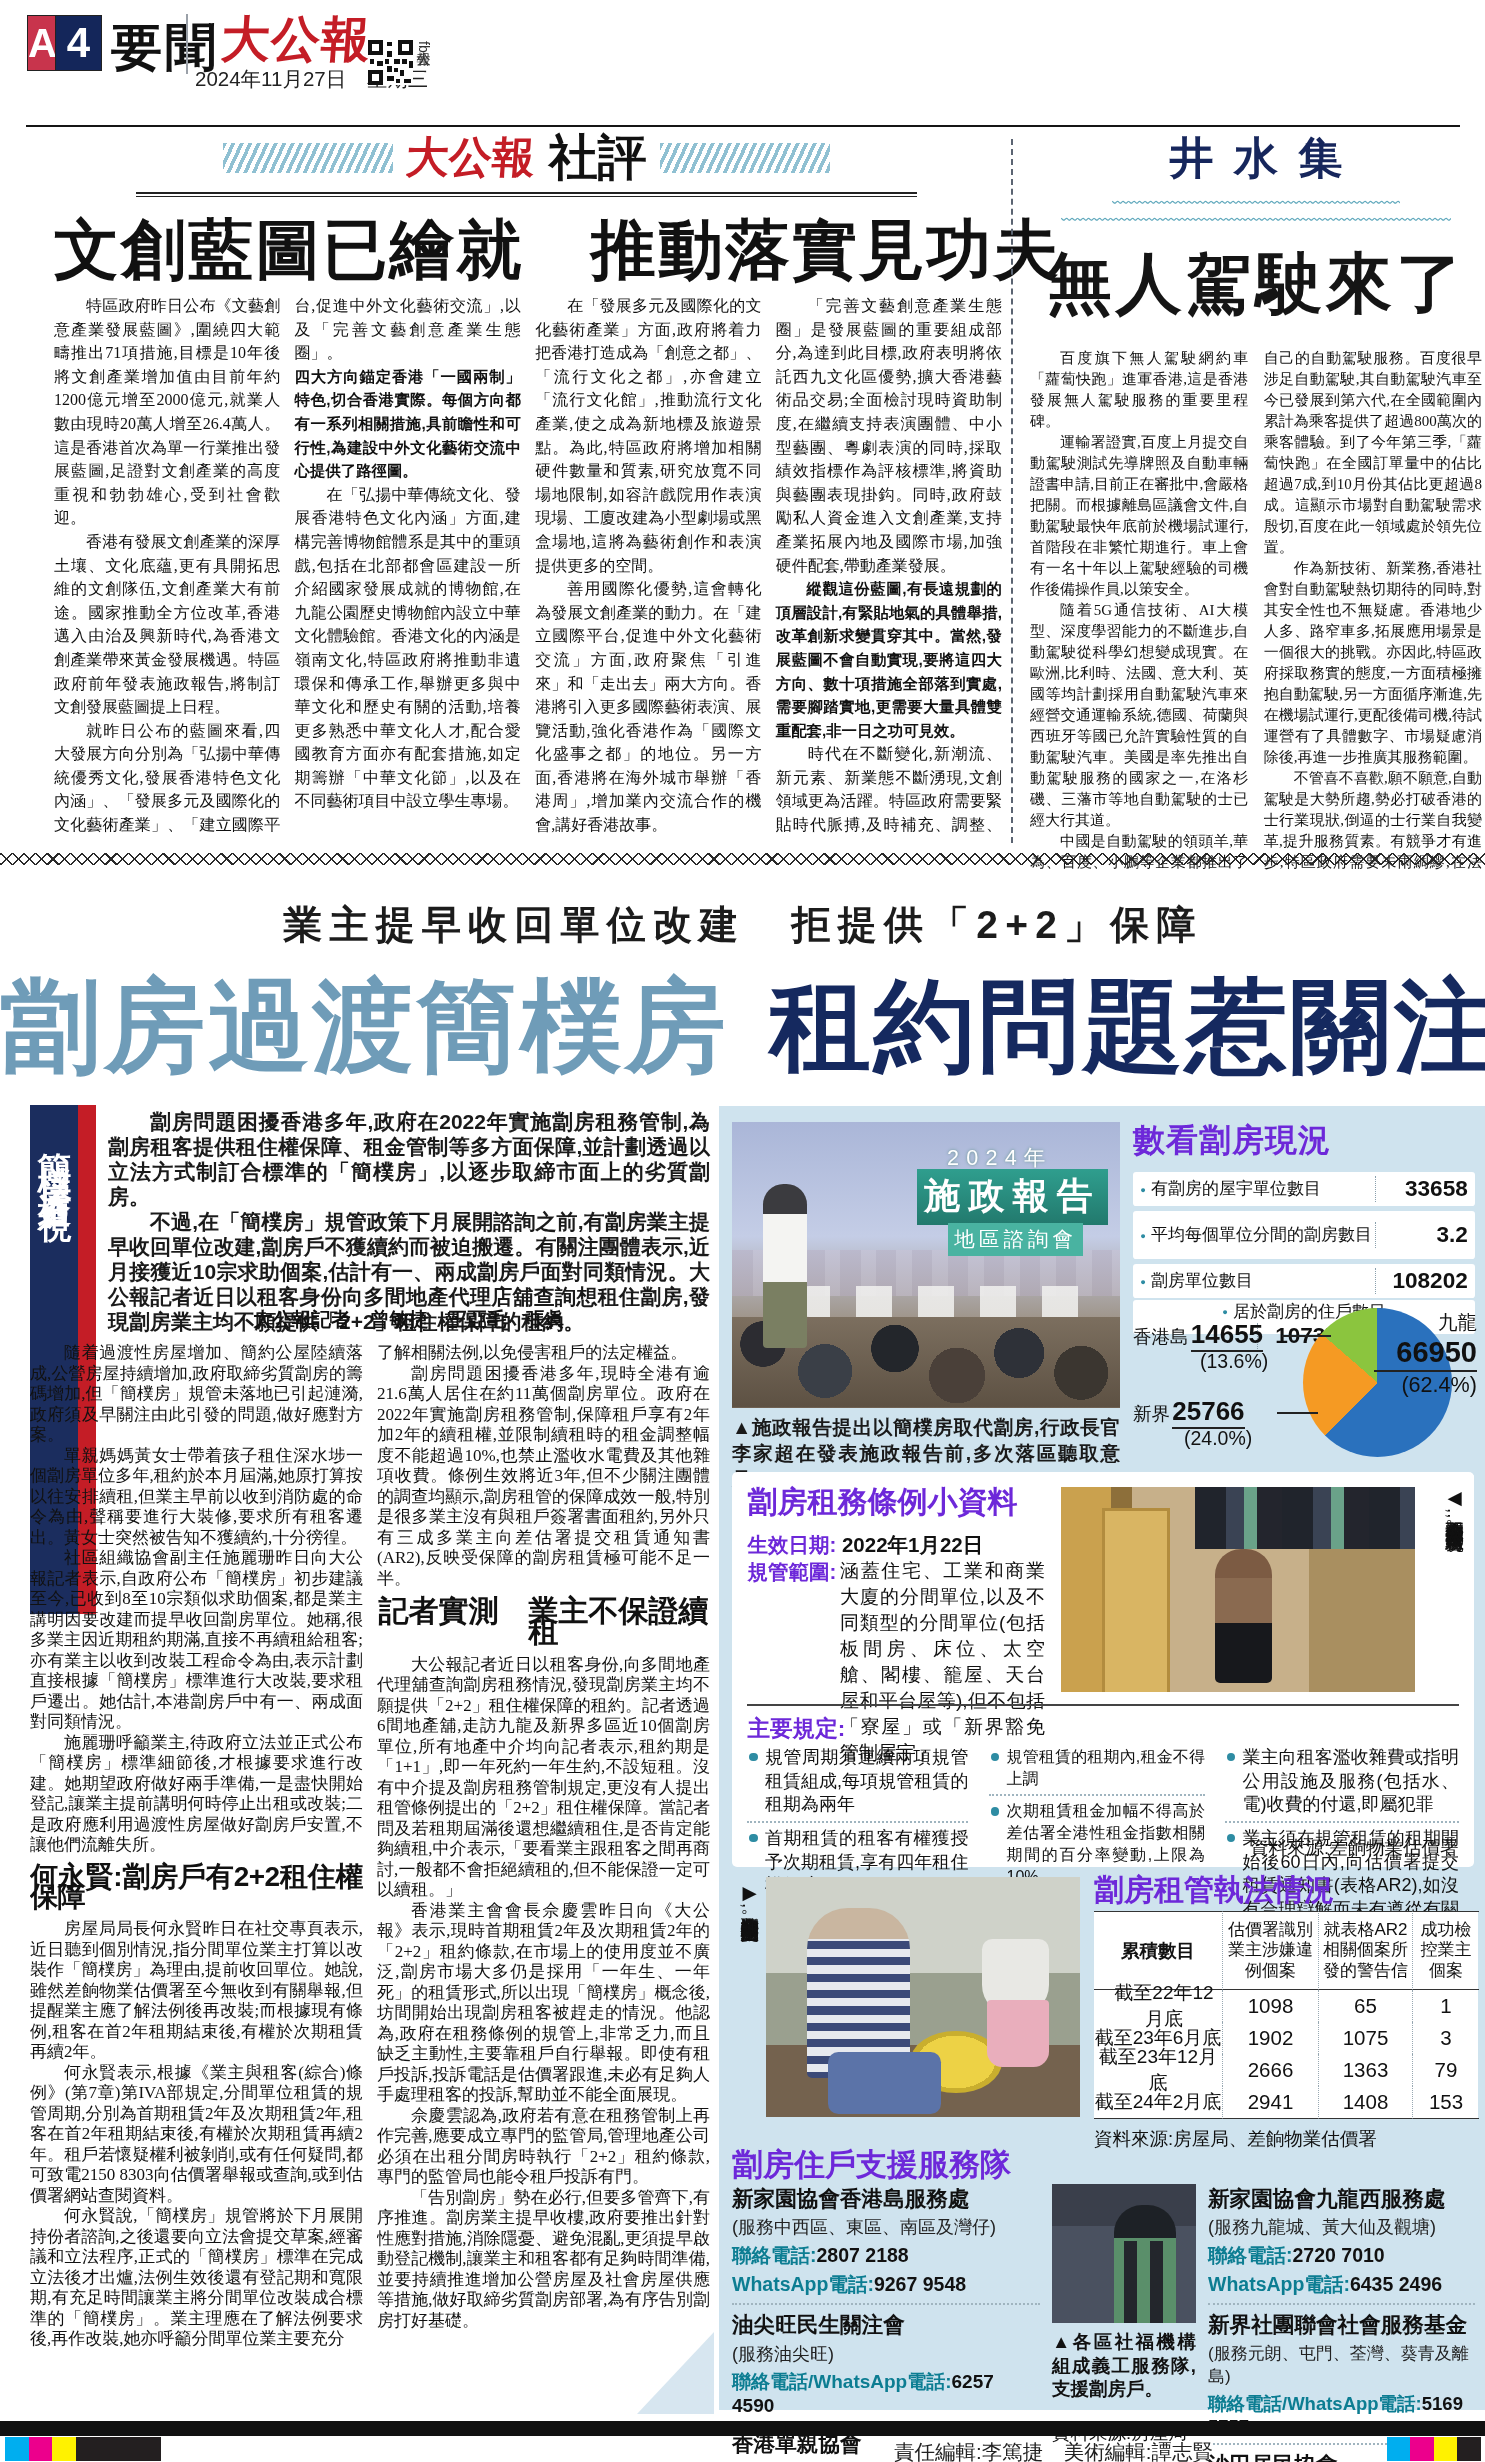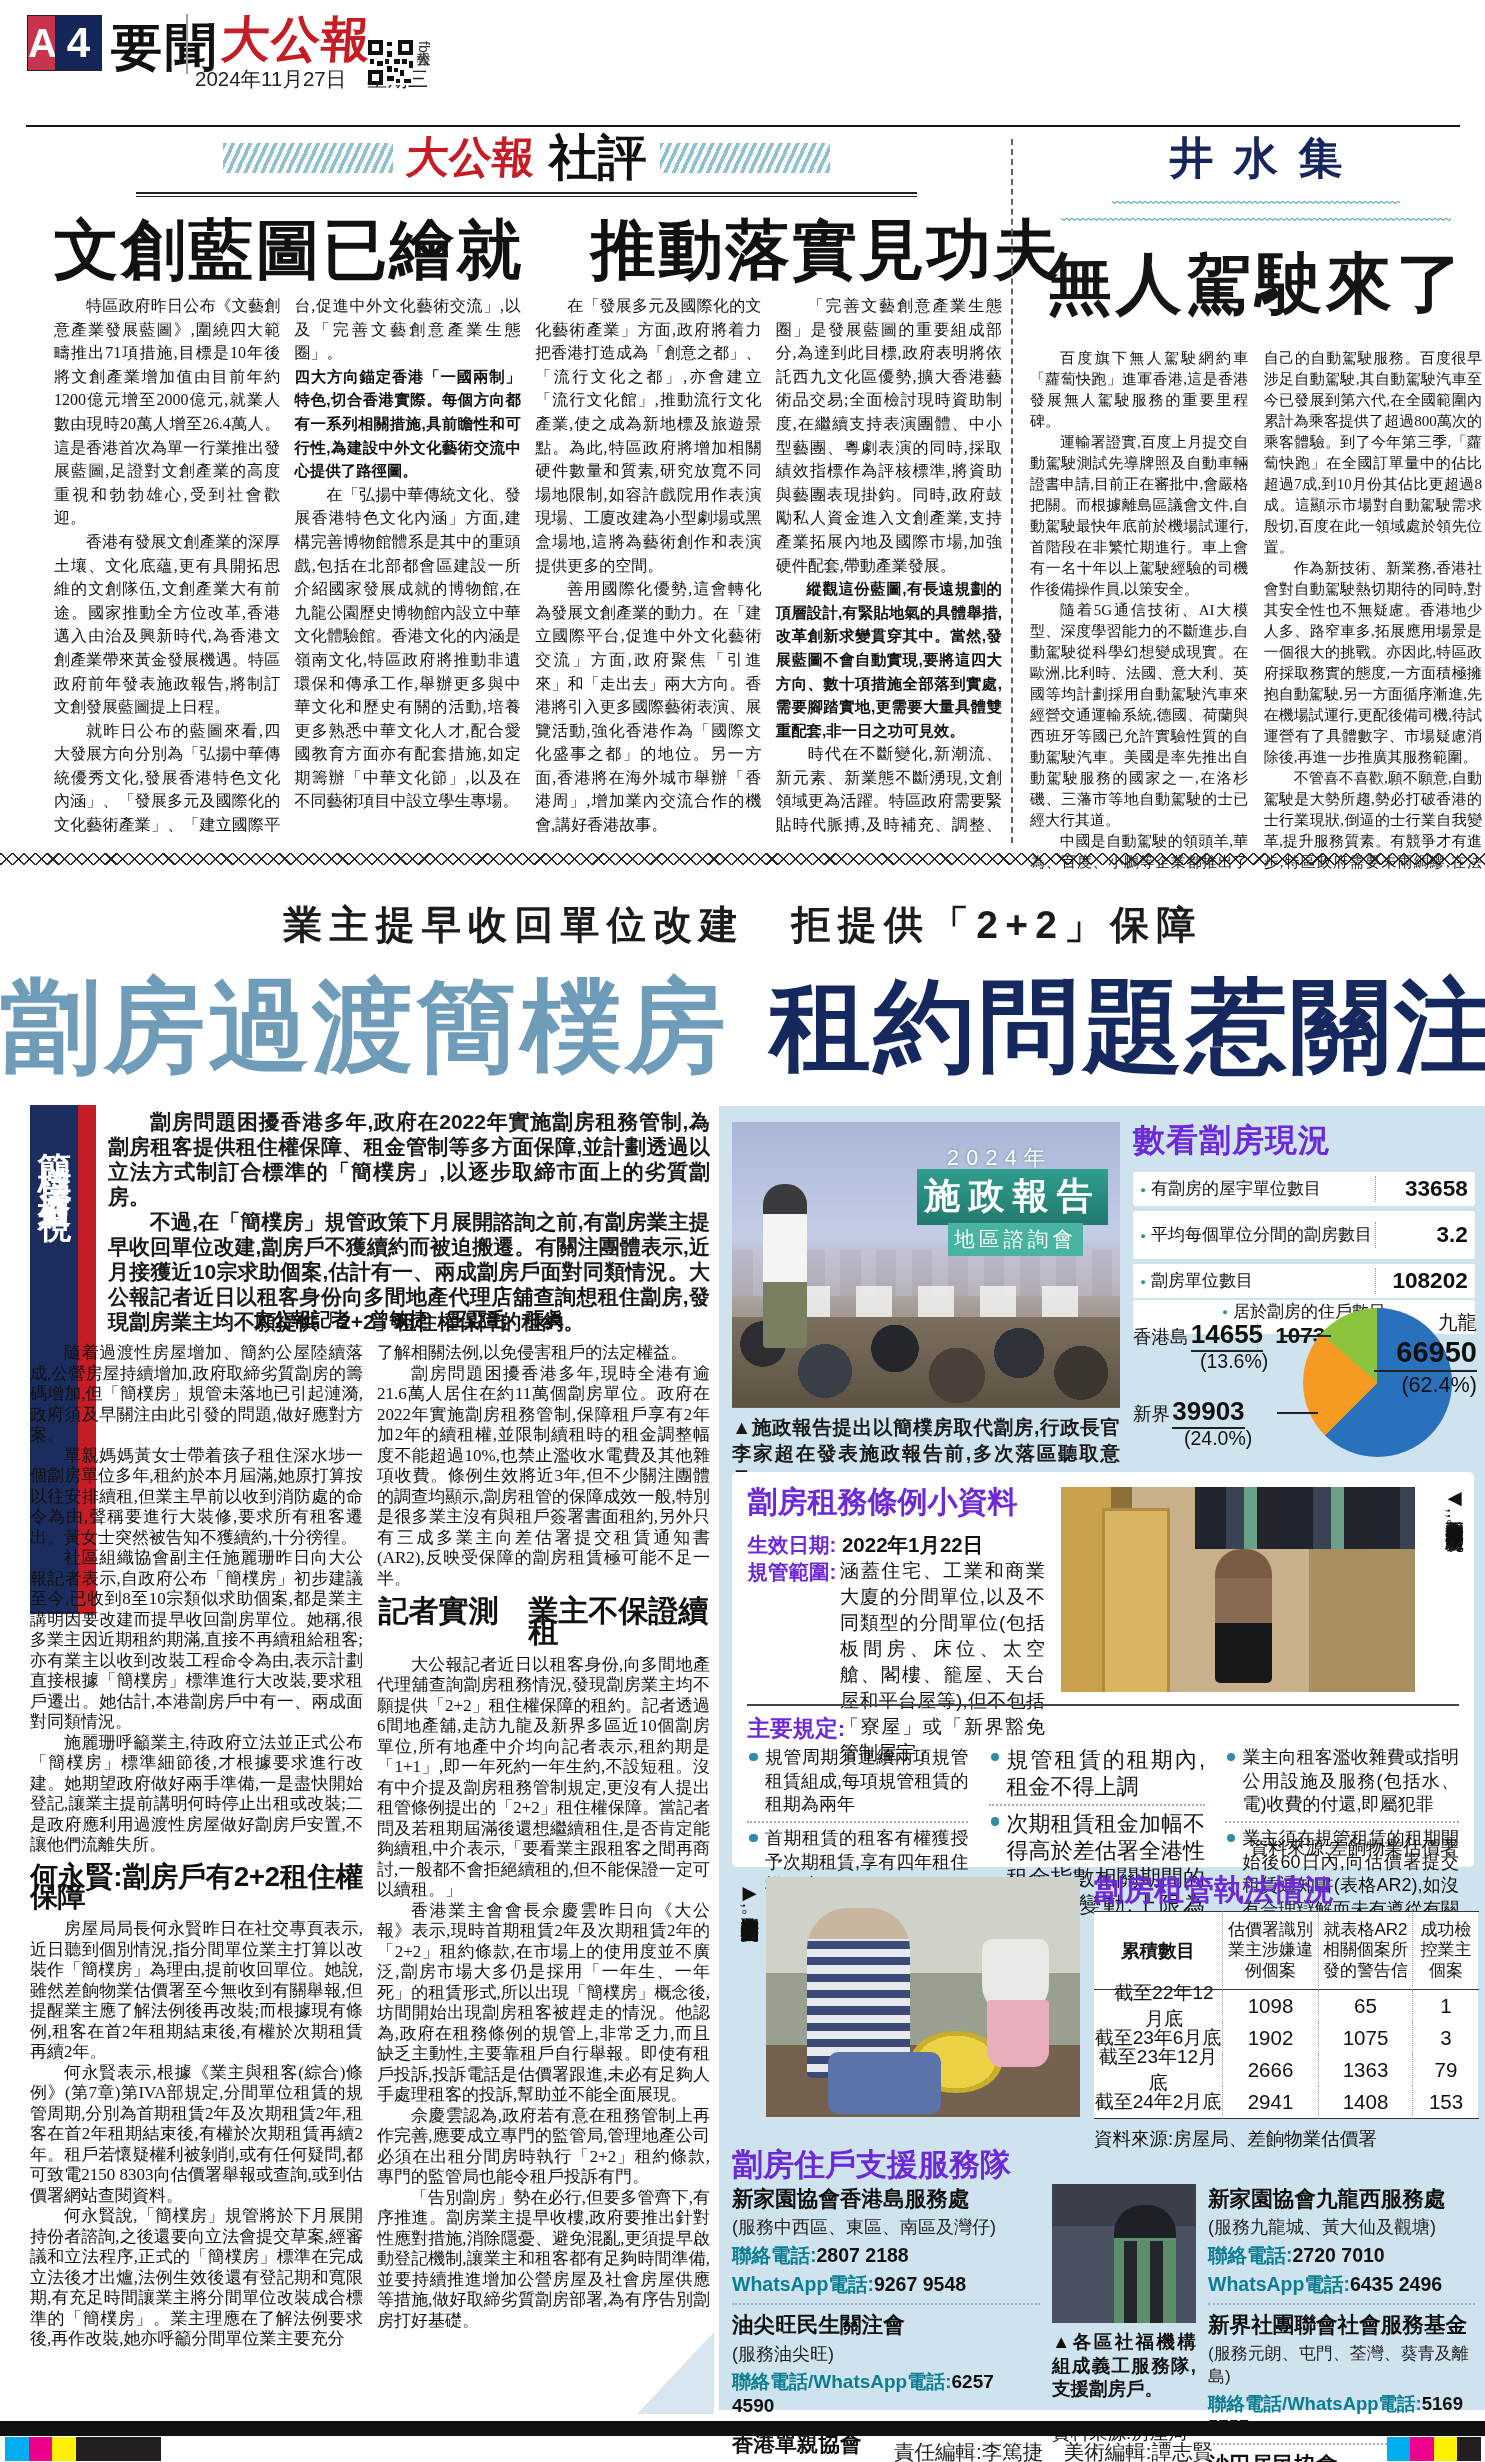--- a/index.html
+++ b/index.html
@@ -231,21 +231,21 @@
 
     <div class="abs pie" style="left:170px;top:189px;width:149px;height:149px;"></div>
     <div class="abs hei" style="left:0;top:200px;width:154px;text-align:left;">
       <span style="font-size:18.5px;">香港島</span>
       <span class="bold numline" style="font-size:26px;">14655</span>
       <div style="font-size:19.5px;margin-left:67px;">(13.6%)</div>
     </div>
     <div class="abs ptr" style="left:149px;top:216px;width:49px;"></div>
     <div class="abs hei" style="left:0;top:277px;width:154px;text-align:left;">
       <span style="font-size:18.5px;">新界</span>
-      <span class="bold numline" style="font-size:26px;">39903</span>
+      <span class="bold numline" style="font-size:26px;">25766</span>
       <div style="font-size:19.5px;margin-left:51px;">(24.0%)</div>
     </div>
     <div class="abs ptr" style="left:144px;top:293px;width:41px;"></div>
     <div class="abs hei" style="left:241px;top:190px;width:103px;text-align:right;">
       <div style="font-size:19.5px;">九龍</div>
       <div class="bold numline" style="font-size:29px;">66950</div>
       <div style="font-size:21.6px;">(62.4%)</div>
     </div>
   </div>
   <div class="statrow hei abs" style="left:414px;top:368px;width:327px;height:34px;padding:0 7.2px;">
@@ -268,21 +268,21 @@
       <div class="abs" style="left:41px;top:20.5px;width:62px;height:185px;background:#d9b563;border:3.1px solid #b28c3e;"></div>
     </div>
     <div class="abs hei vtext jt" style="left:688px;top:15.4px;width:46px;height:205px;font-size:18.5px;line-height:23.6px;">◀不少劏房單位面積狹窄,連窗戶都沒有,居住環境惡劣。</div>
     <div class="abs" style="left:15.4px;top:232px;width:712px;height:1.5px;background:#444;"></div>
     <div class="hei bold teal abs" style="left:15.4px;top:241px;font-size:22.6px;">主要規定:</div>
     <div class="abs hei jt" style="left:15.4px;top:274px;width:221px;font-size:18px;line-height:23.6px;">
       <div class="bul">規管周期須連續兩項規管租賃組成,每項規管租賃的租期為兩年</div>
       <div class="dotted-b" style="margin:4.1px 0;"></div>
       <div class="bul">首期租賃的租客有權獲授予次期租賃,享有四年租住權保障</div>
     </div>
-    <div class="abs hei jt" style="left:257px;top:274px;width:216px;font-size:22px;line-height:27px;">
+    <div class="abs hei jt" style="left:257px;top:274px;width:216px;font-size:16px;line-height:22px;">
       <div class="bul">規管租賃的租期內,租金不得上調</div>
       <div class="dotted-b" style="margin:4.1px 0;"></div>
       <div class="bul">次期租賃租金加幅不得高於差估署全港性租金指數相關期間的百分率變動,上限為10%</div>
     </div>
     <div class="abs hei jt" style="left:493px;top:274px;width:234px;font-size:18px;line-height:23.6px;">
       <div class="bul">業主向租客濫收雜費或指明公用設施及服務(包括水、電)收費的付還,即屬犯罪</div>
       <div class="dotted-b" style="margin:4.1px 0;"></div>
       <div class="bul">業主須在規管租賃的租期開始後60日內,向估價署提交租賃通知書(表格AR2),如沒有合理辯解而未有遵從有關規定,即屬犯罪</div>
     </div>
     <div class="abs hei" style="right:15.4px;bottom:7.2px;font-size:18.5px;">資料來源:差餉物業估價署</div>

